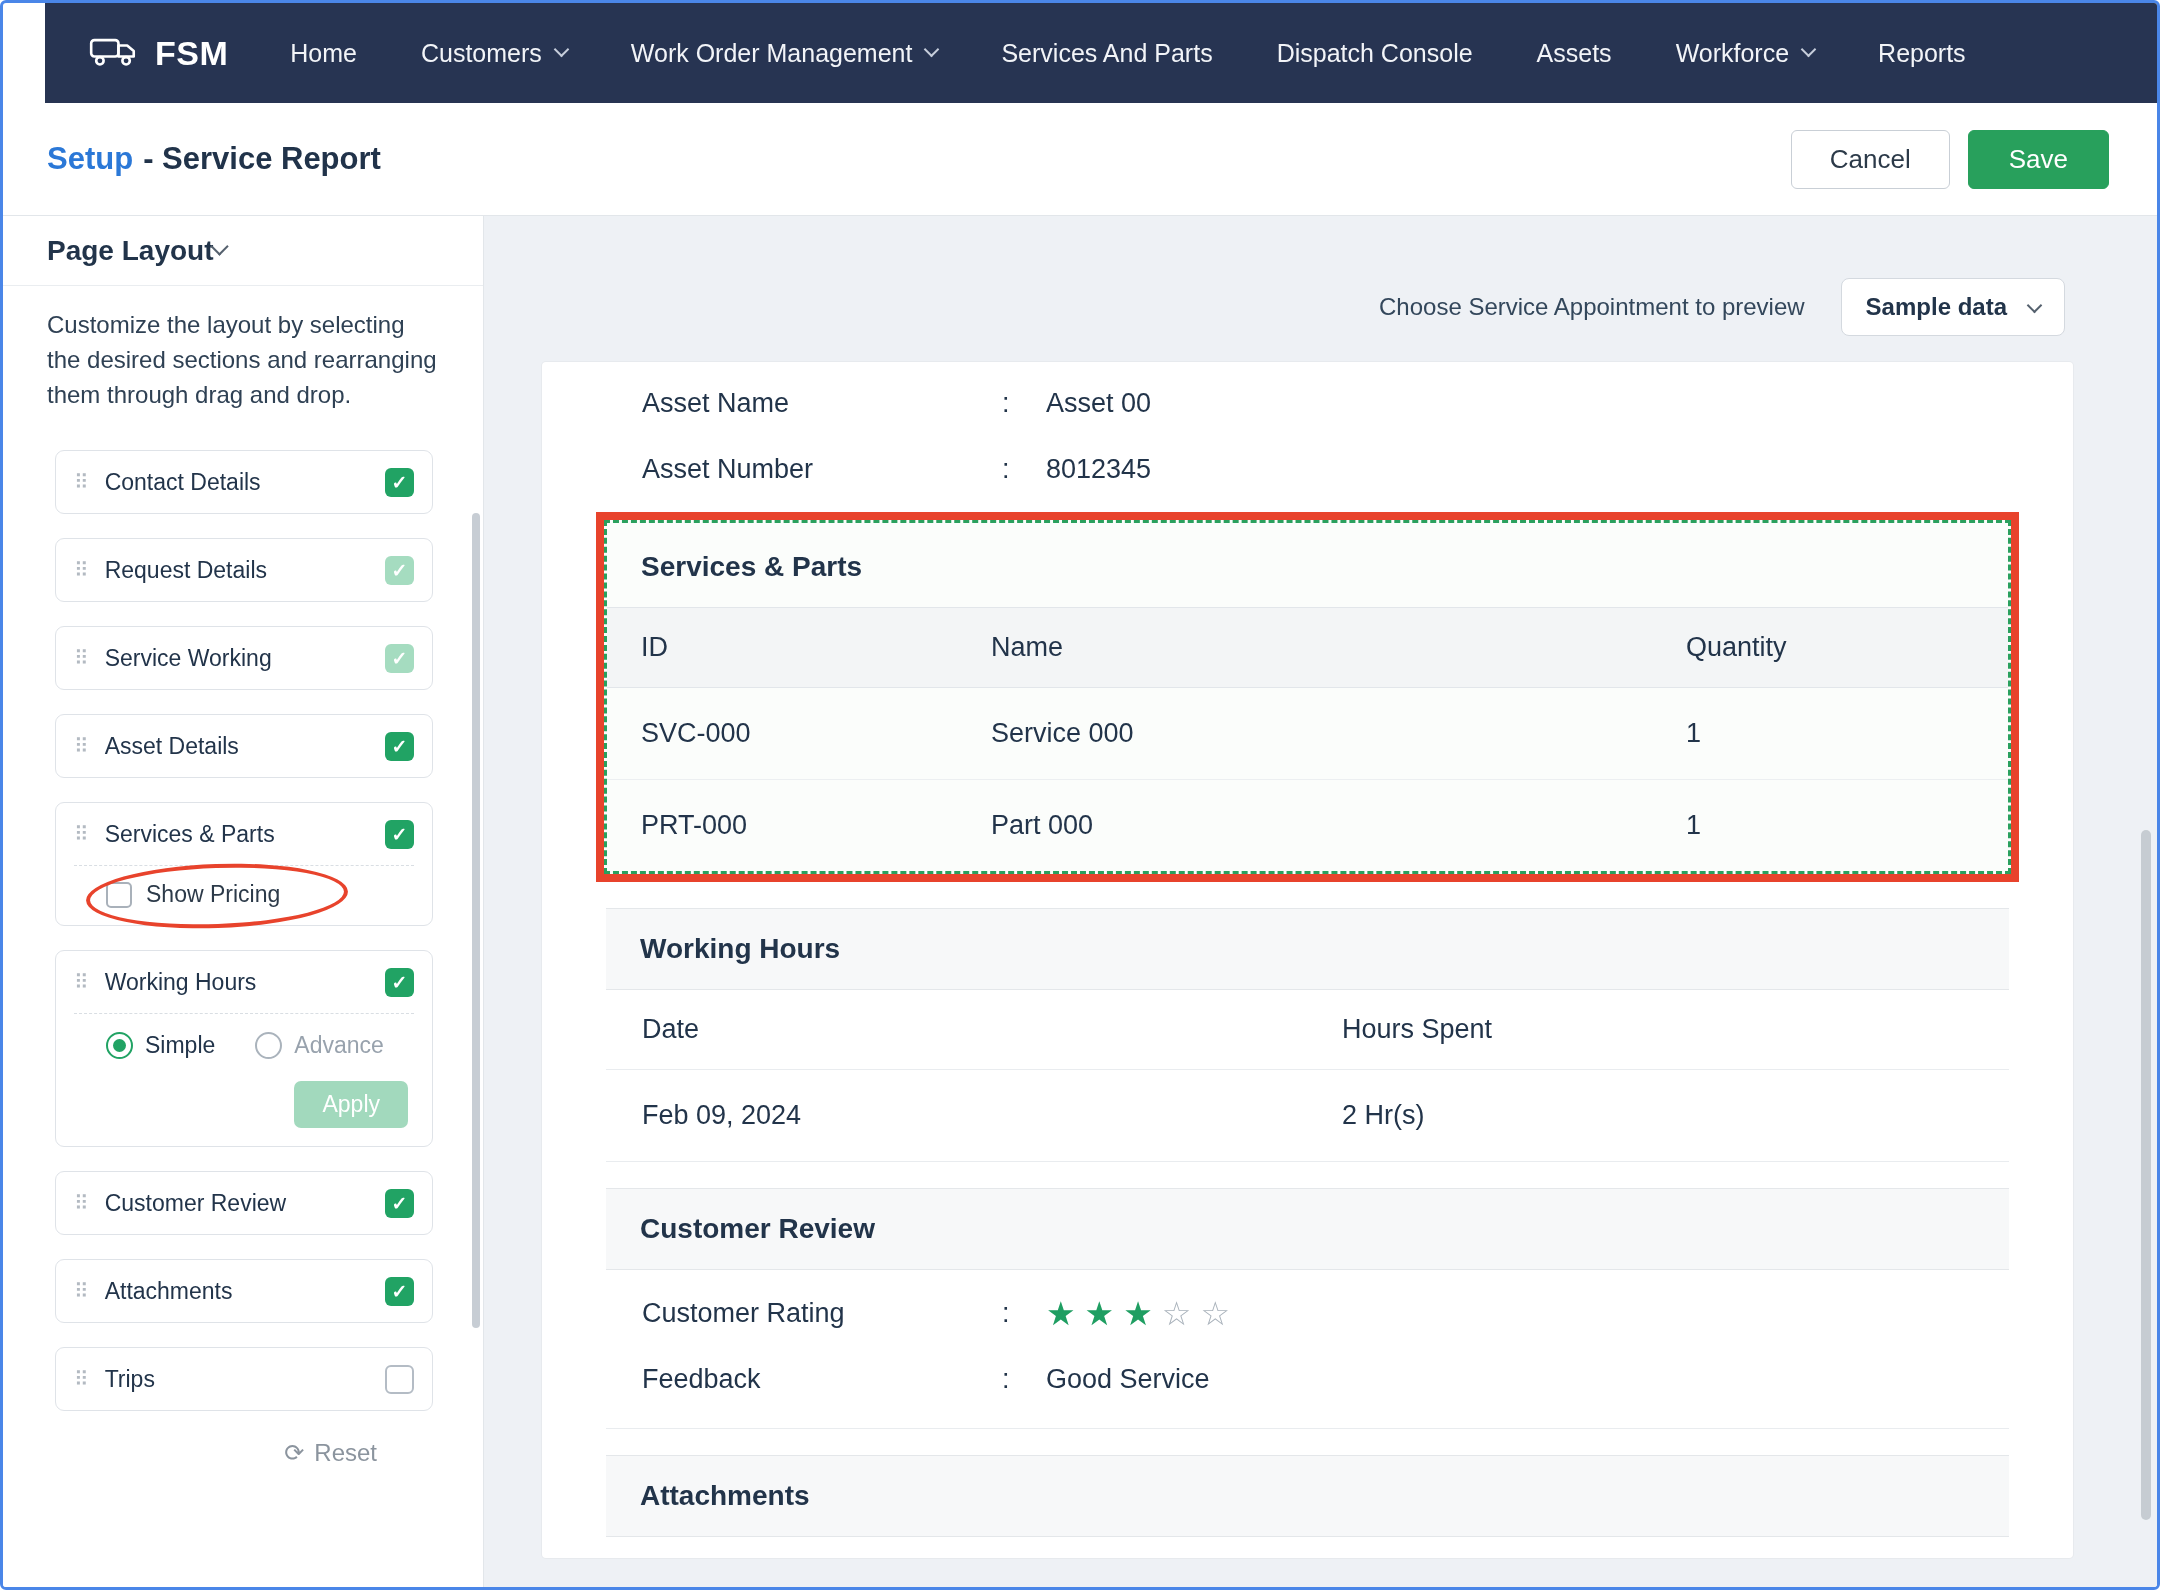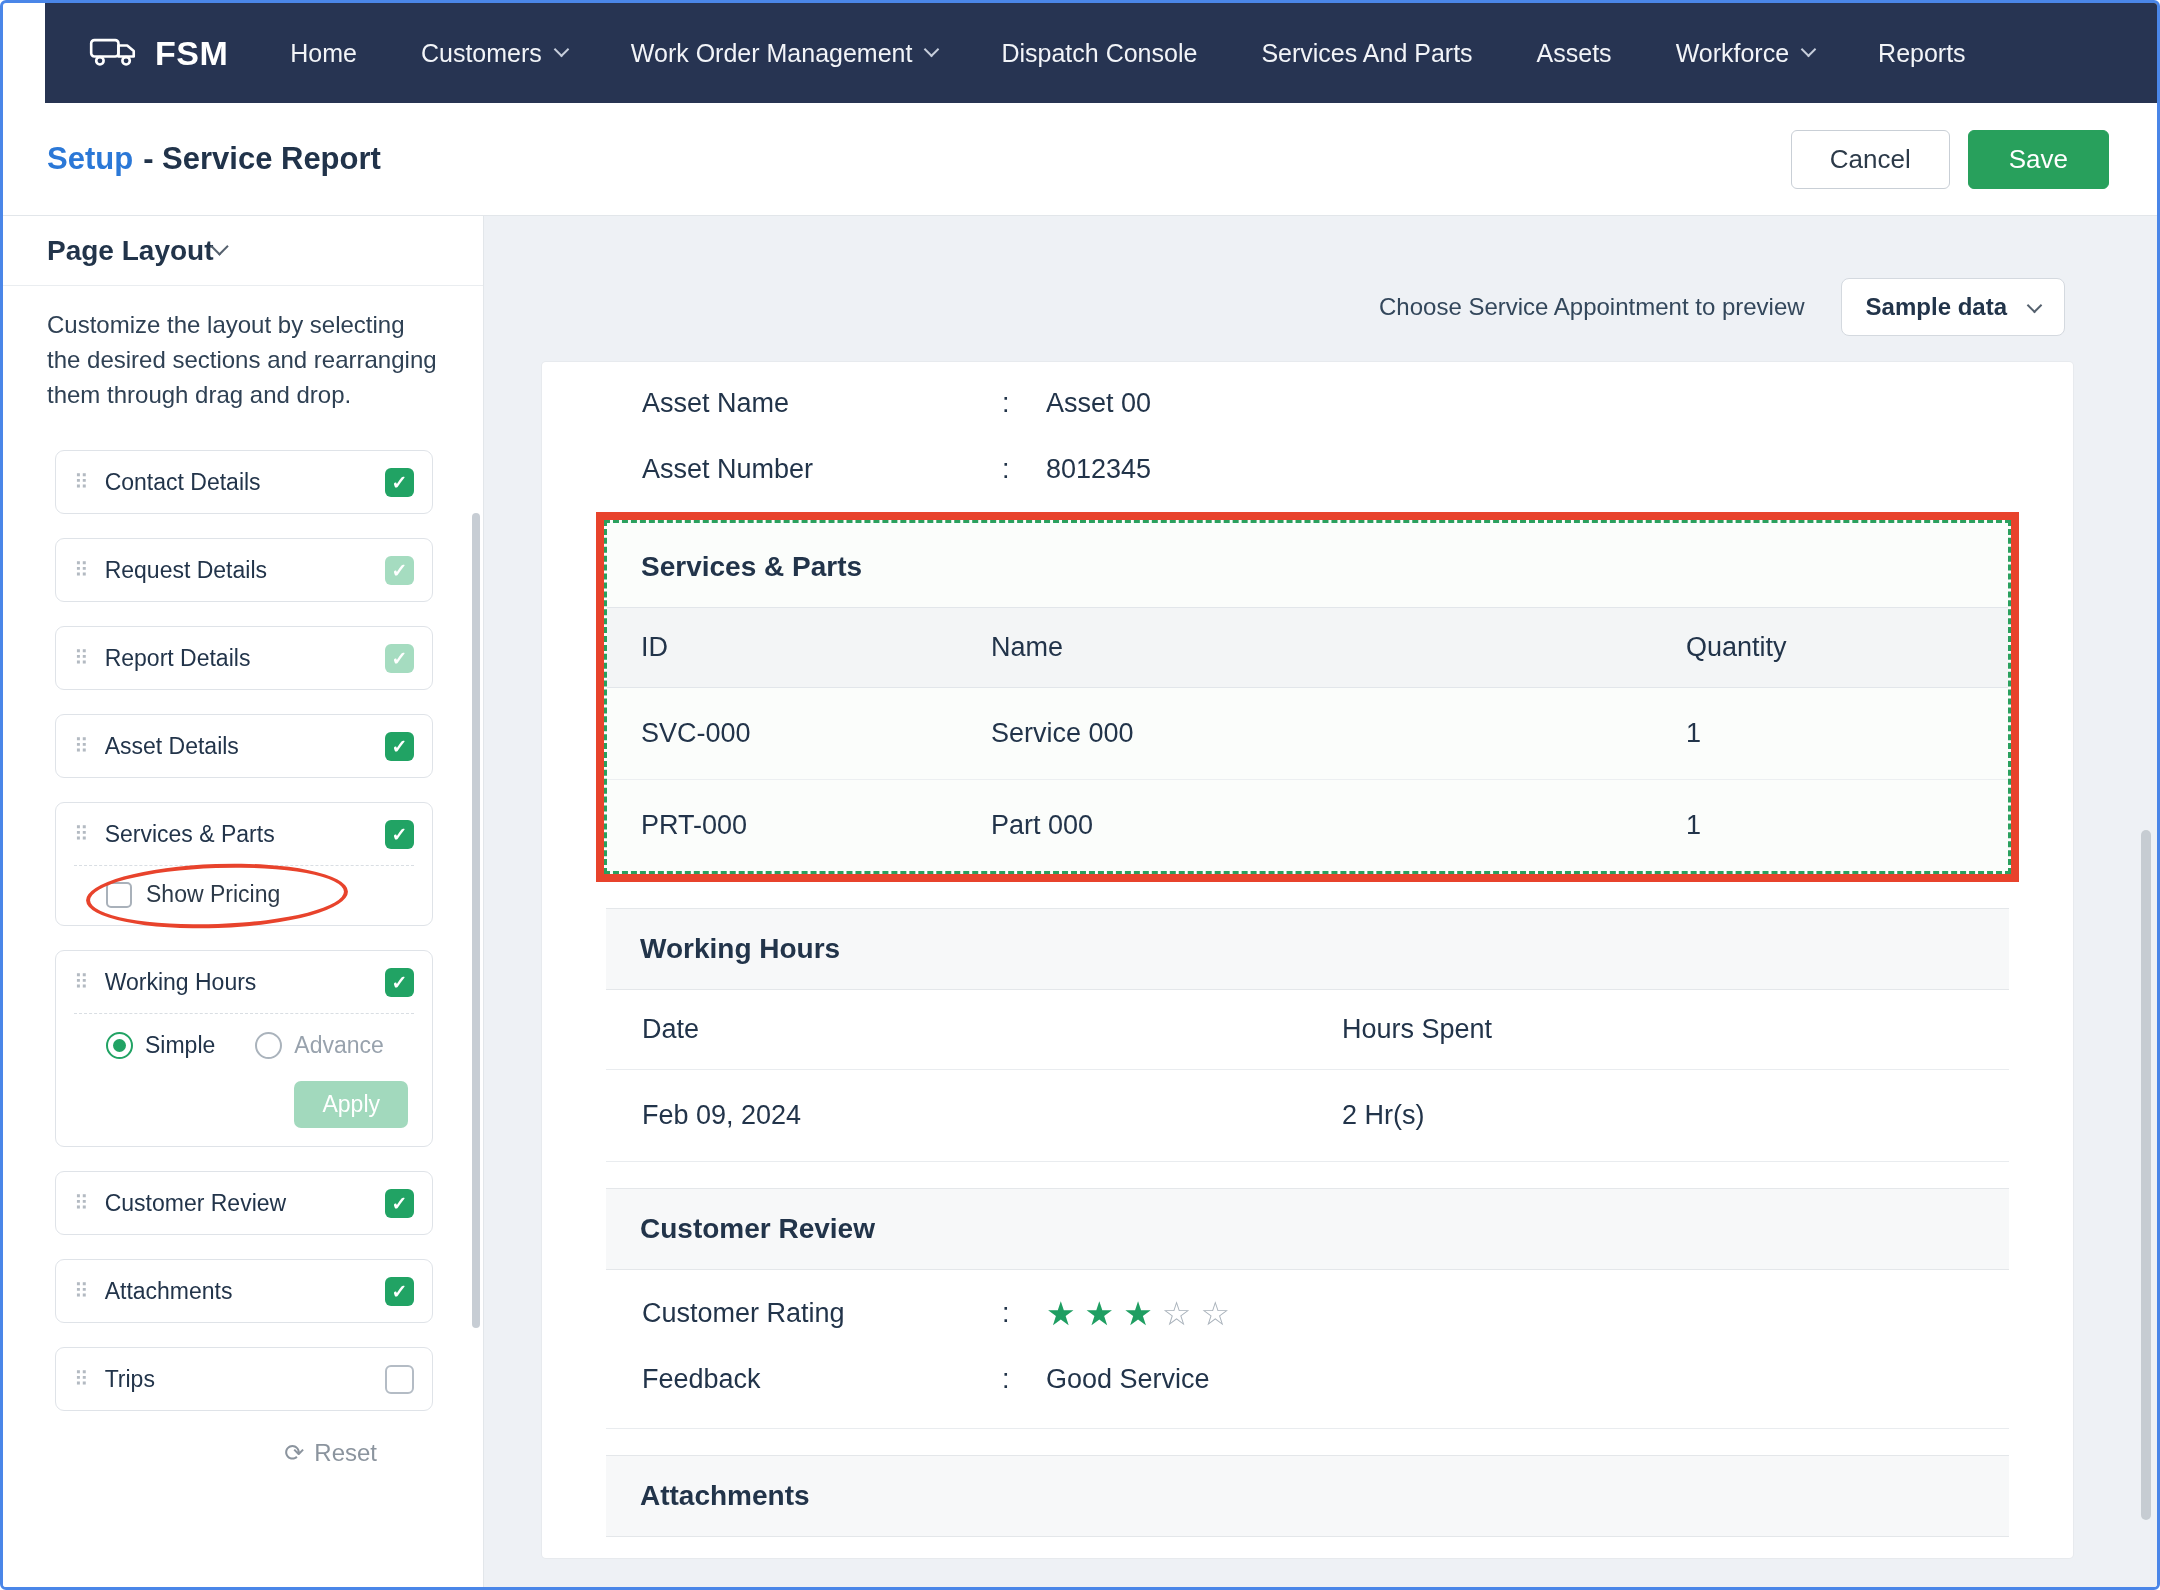--- a/index.html
+++ b/index.html
@@ -138,24 +138,24 @@
         </div>
       <div class="nav-item">
           <span>Customers</span>
           <span class="chev"></span>
         </div>
       <div class="nav-item">
           <span>Work Order Management</span>
           <span class="chev"></span>
         </div>
       <div class="nav-item">
+          <span>Services And Parts</span>
+        </div>
+      <div class="nav-item">
           <span>Dispatch Console</span>
-        </div>
-      <div class="nav-item">
-          <span>Services And Parts</span>
         </div>
       <div class="nav-item">
           <span>Assets</span>
         </div>
       <div class="nav-item">
           <span>Workforce</span>
           <span class="chev"></span>
         </div>
       <div class="nav-item">
           <span>Reports</span>
@@ -196,21 +196,21 @@
           <div class="card-row">
             <span class="drag"></span>
             <span class="card-label">Request Details</span>
             <span class="cb on dim"></span>
           </div>
         </div>
 
         <div class="card">
           <div class="card-row">
             <span class="drag"></span>
-            <span class="card-label">Report Details</span>
+            <span class="card-label">Service Working</span>
             <span class="cb on dim"></span>
           </div>
         </div>
 
         <div class="card">
           <div class="card-row">
             <span class="drag"></span>
             <span class="card-label">Asset Details</span>
             <span class="cb on"></span>
           </div>

